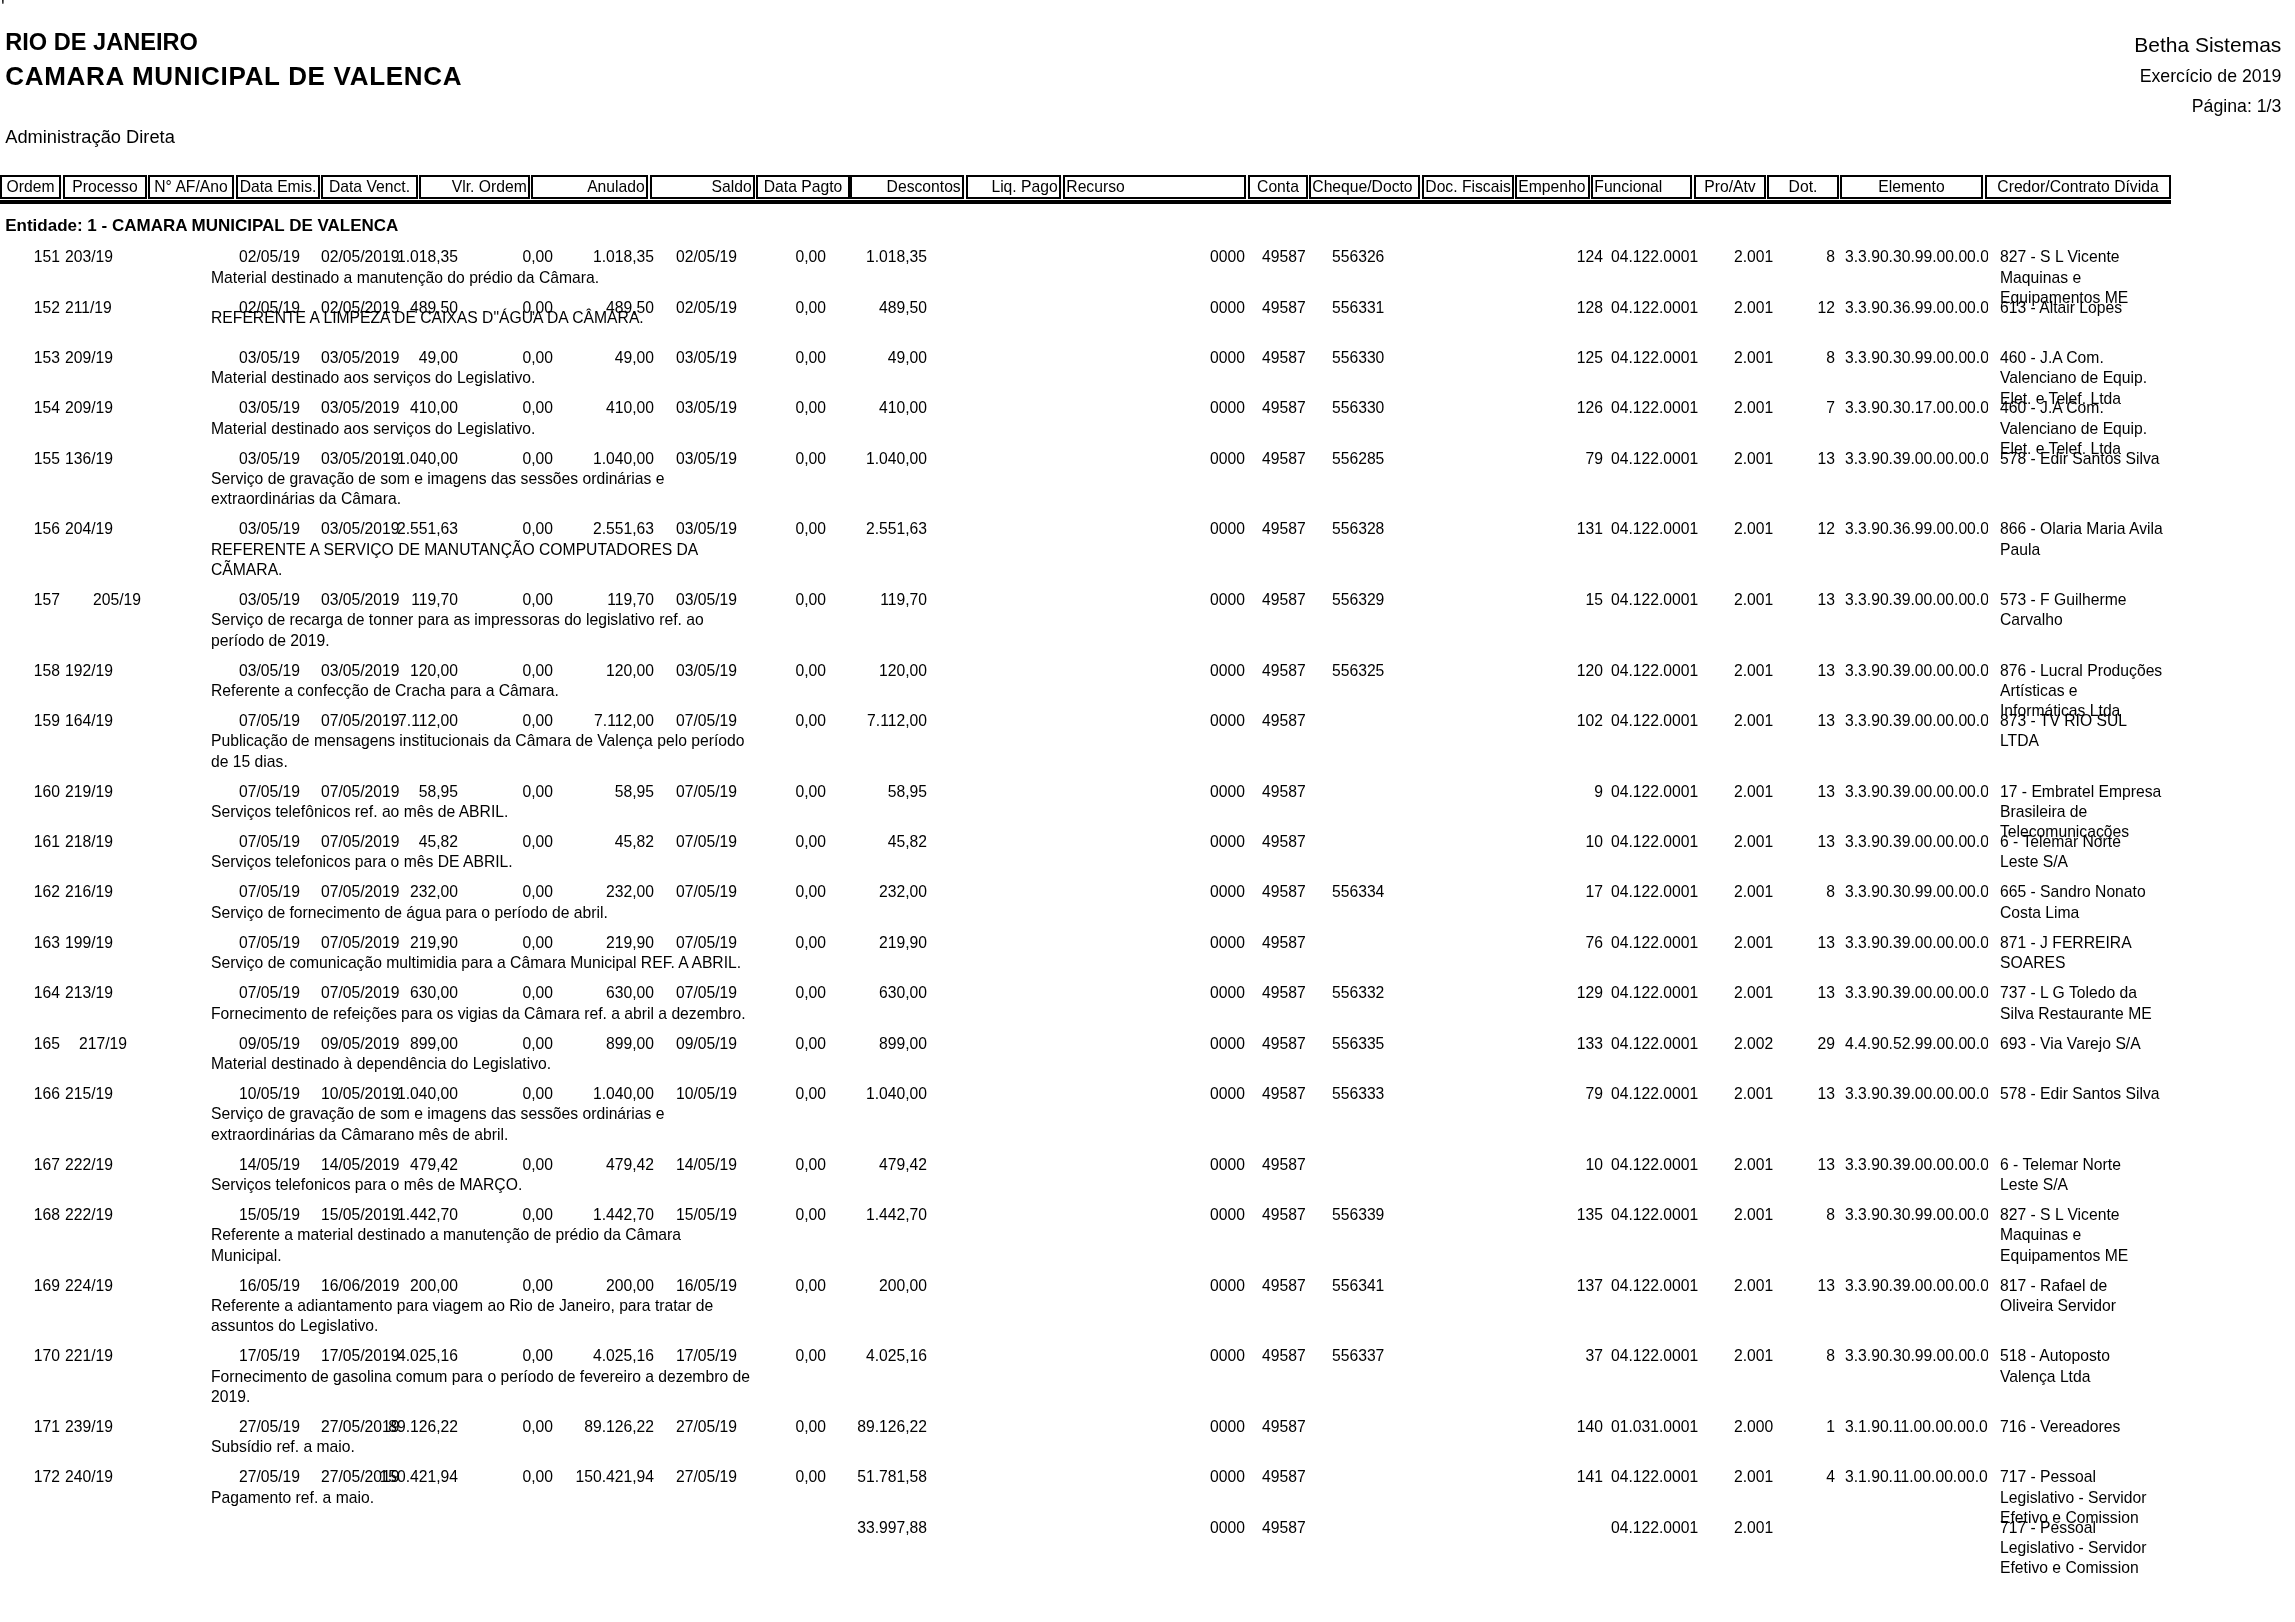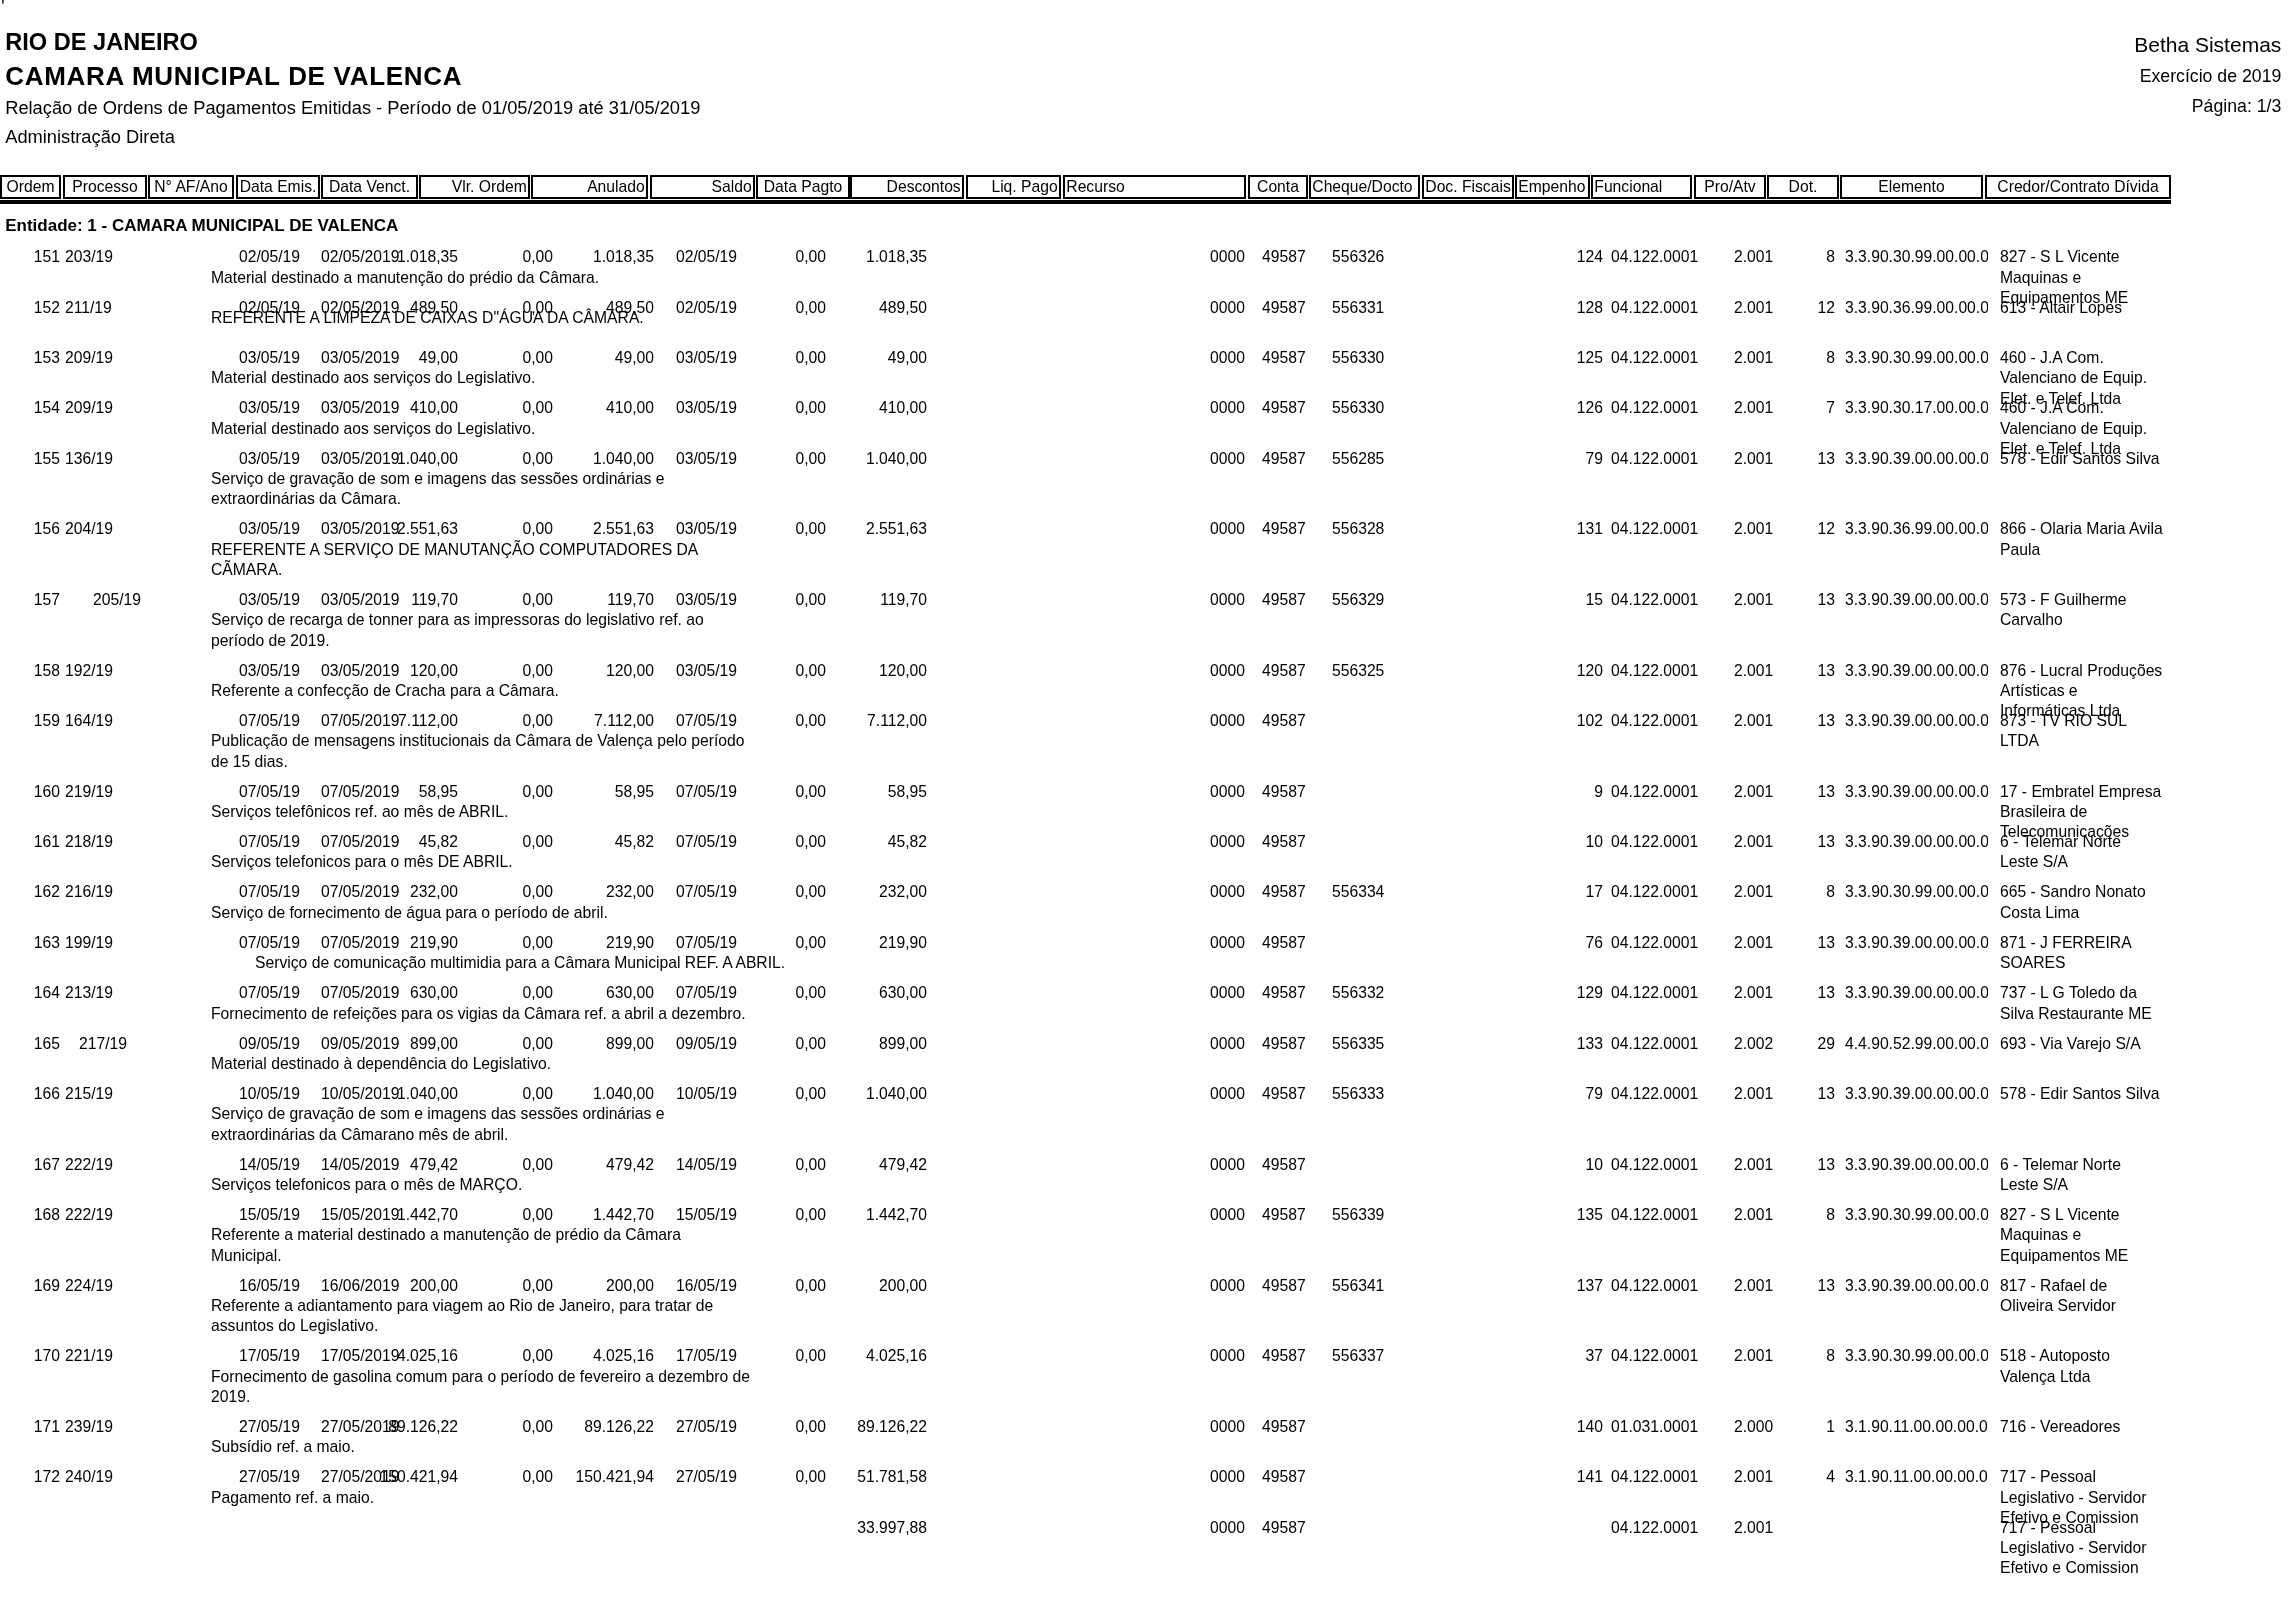--- a/index.html
+++ b/index.html
@@ -21,21 +21,20 @@
   .cell{position:absolute;font-size:15.7px;line-height:19px;white-space:nowrap;}
   .clip{overflow:hidden;}
 </style>
 </head>
 <body>
 
 <div class="page" id="page">
   <div class="abs artifact">'</div>
   <div class="abs t-state">RIO DE JANEIRO</div>
   <div class="abs t-entity">CAMARA MUNICIPAL DE VALENCA</div>
-  <div class="abs t-report">Relação de Ordens de Pagamentos Emitidas - Período de 01/05/2019 até 31/05/2019</div>
   <div class="abs t-admin">Administração Direta</div>
   <div class="abs t-vendor">Betha Sistemas</div>
   <div class="abs t-exercise">Exercício de 2019</div>
   <div class="abs t-page">Página: 1/3</div>
   <div class="abs entity-row">Entidade: 1 - CAMARA MUNICIPAL DE VALENCA</div>
 <div class="hcell" style="left: 0px; width: 61px; text-align: center;">Ordem</div>
     <div class="hcell" style="left: 63px; width: 84px; text-align: center;">Processo</div>
     <div class="hcell" style="left: 148px; width: 86px; text-align: center;">N° AF/Ano</div>
     <div class="hcell" style="left: 236px; width: 84px; text-align: center;">Data Emis.</div>
     <div class="hcell" style="left: 321px; width: 97px; text-align: center;">Data Venct.</div>
@@ -324,21 +323,21 @@
     <div class="cell" style="top: 933px; left: 744px; width: 183px; text-align: right;">219,90</div>
     <div class="cell" style="top: 933px; left: 1210px;">0000</div>
     <div class="cell" style="top: 933px; left: 1262px;">49587</div>
     <div class="cell" style="top: 933px; left: 1420px; width: 183px; text-align: right;">76</div>
     <div class="cell" style="top: 933px; left: 1611px;">04.122.0001</div>
     <div class="cell" style="top: 933px; left: 1734px;">2.001</div>
     <div class="cell" style="top: 933px; left: 1652px; width: 183px; text-align: right;">13</div>
     <div class="cell clip" style="top: 933px; left: 1845px; width: 143px;">3.3.90.39.00.00.00.00</div>
     <div class="cell" style="top: 933px; left: 2000px;">871 - J FERREIRA</div>
     <div class="cell" style="top: 953px; left: 2000px;">SOARES</div>
-    <div class="cell" style="top: 953px; left: 211px; margin-left: 44px;">Serviço de comunicação multimidia para a Câmara Municipal REF. A ABRIL.</div>
+    <div class="cell" style="top: 953px; left: 211px;">Serviço de comunicação multimidia para a Câmara Municipal REF. A ABRIL.</div>
     <div class="cell" style="top: 983px; left: -123px; width: 183px; text-align: right;">164</div>
     <div class="cell" style="top: 983px; left: 65px;">213/19</div>
     <div class="cell" style="top: 983px; left: 239px;">07/05/19</div>
     <div class="cell" style="top: 983px; left: 321px;">07/05/2019</div>
     <div class="cell" style="top: 983px; left: 275px; width: 183px; text-align: right;">630,00</div>
     <div class="cell" style="top: 983px; left: 370px; width: 183px; text-align: right;">0,00</div>
     <div class="cell" style="top: 983px; left: 471px; width: 183px; text-align: right;">630,00</div>
     <div class="cell" style="top: 983px; left: 676px;">07/05/19</div>
     <div class="cell" style="top: 983px; left: 643px; width: 183px; text-align: right;">0,00</div>
     <div class="cell" style="top: 983px; left: 744px; width: 183px; text-align: right;">630,00</div>

